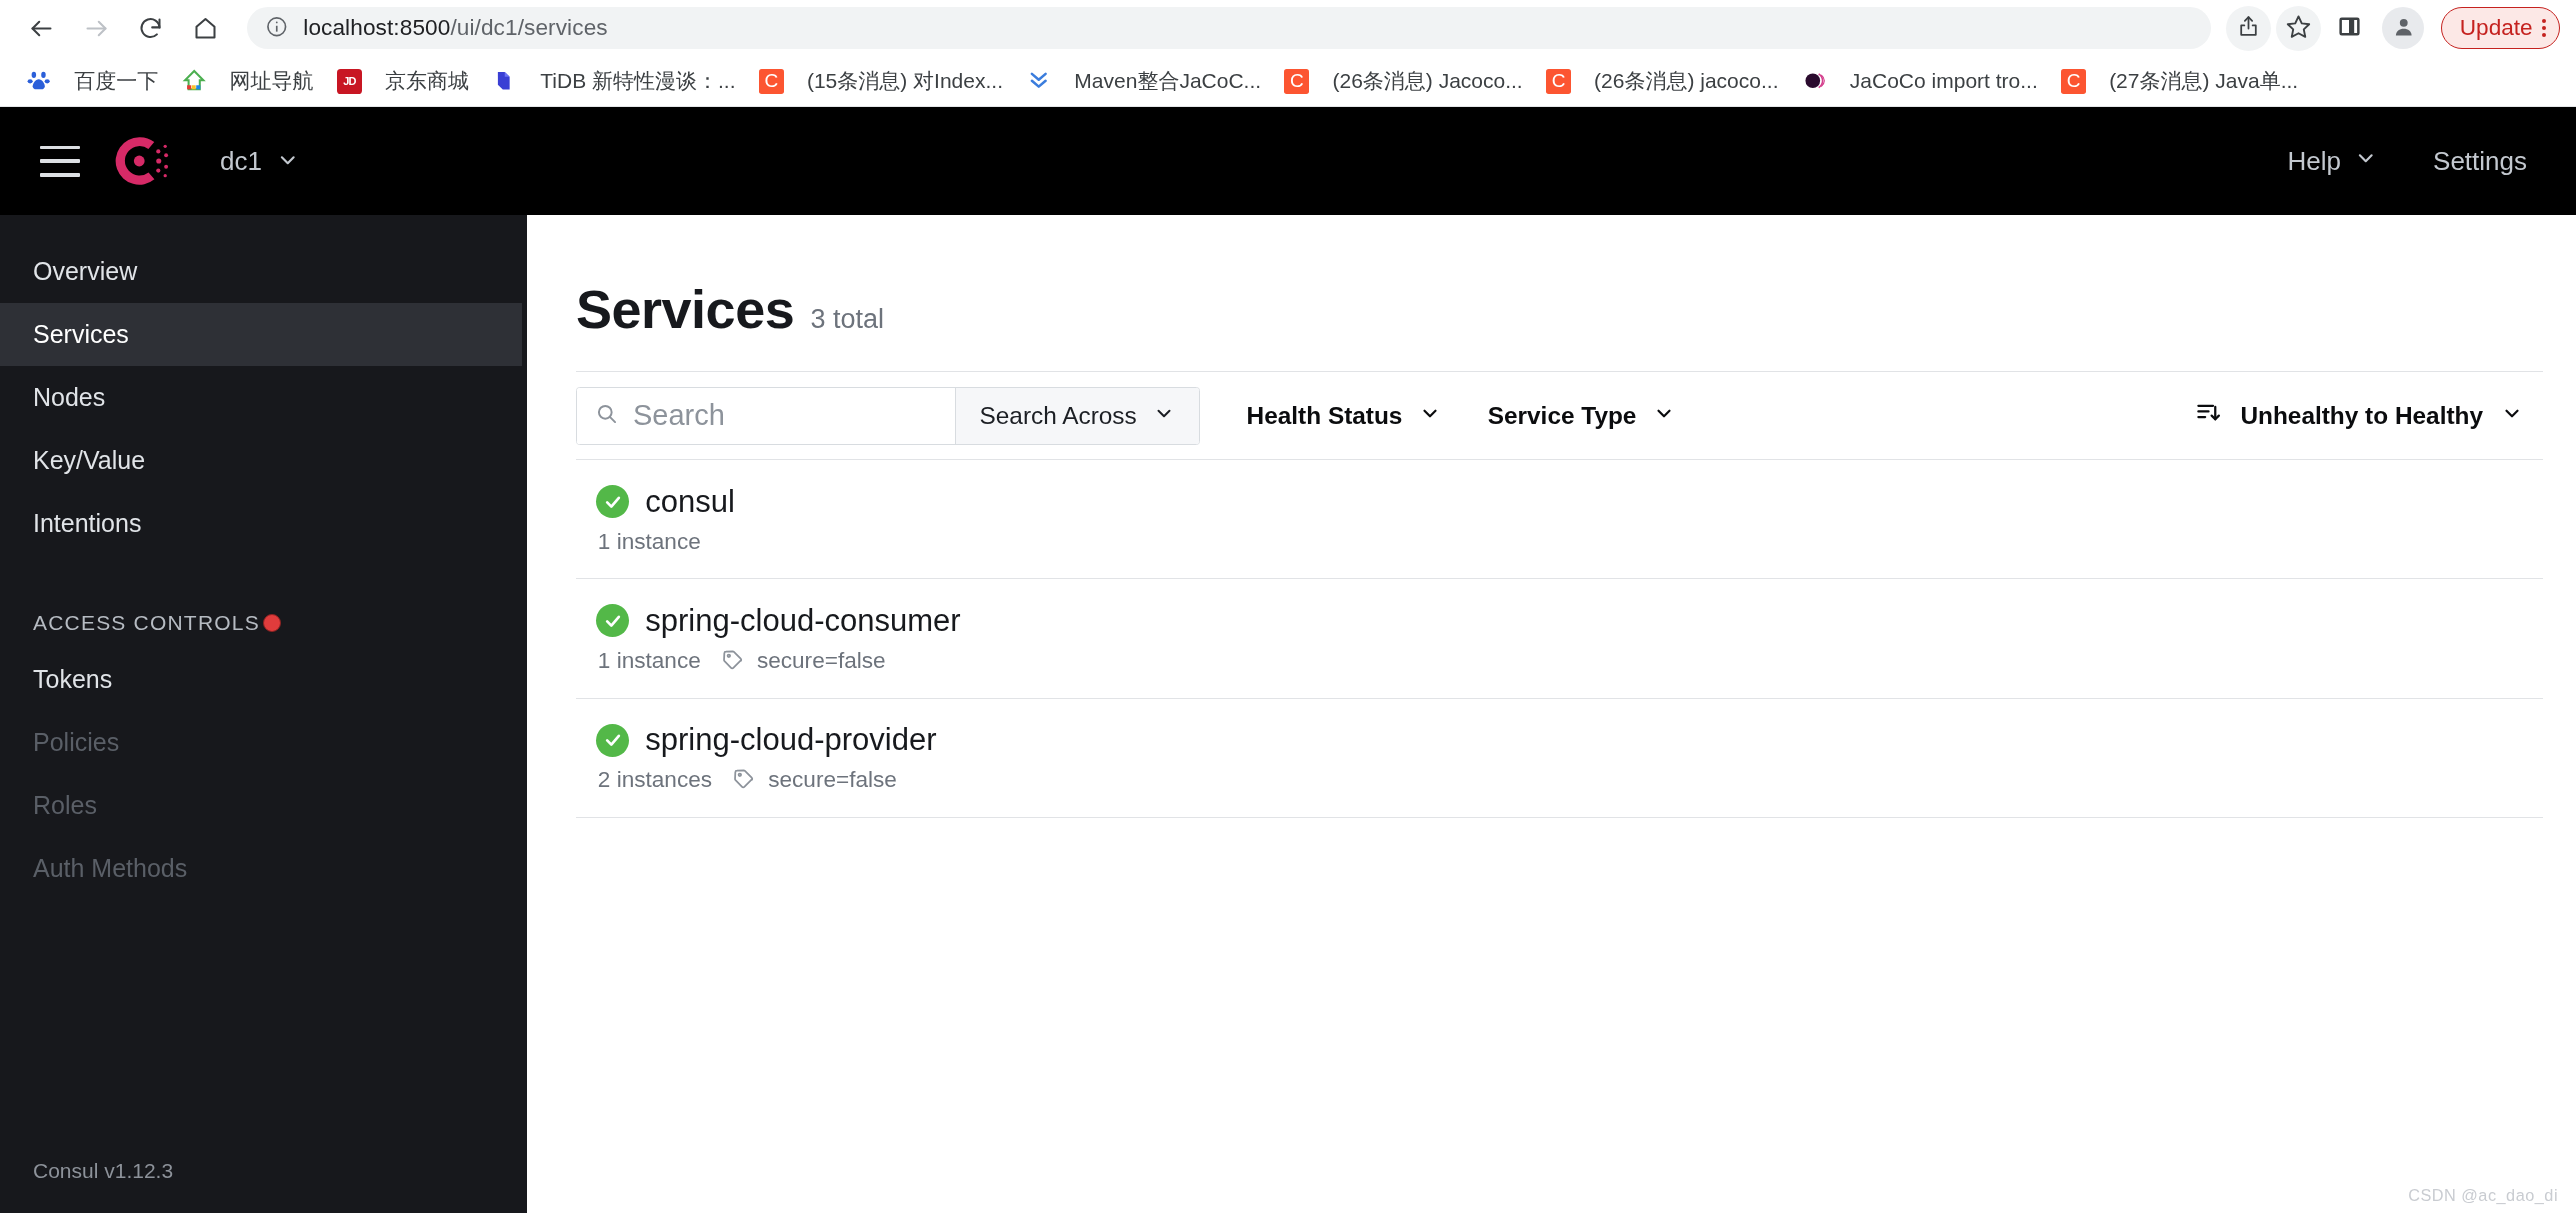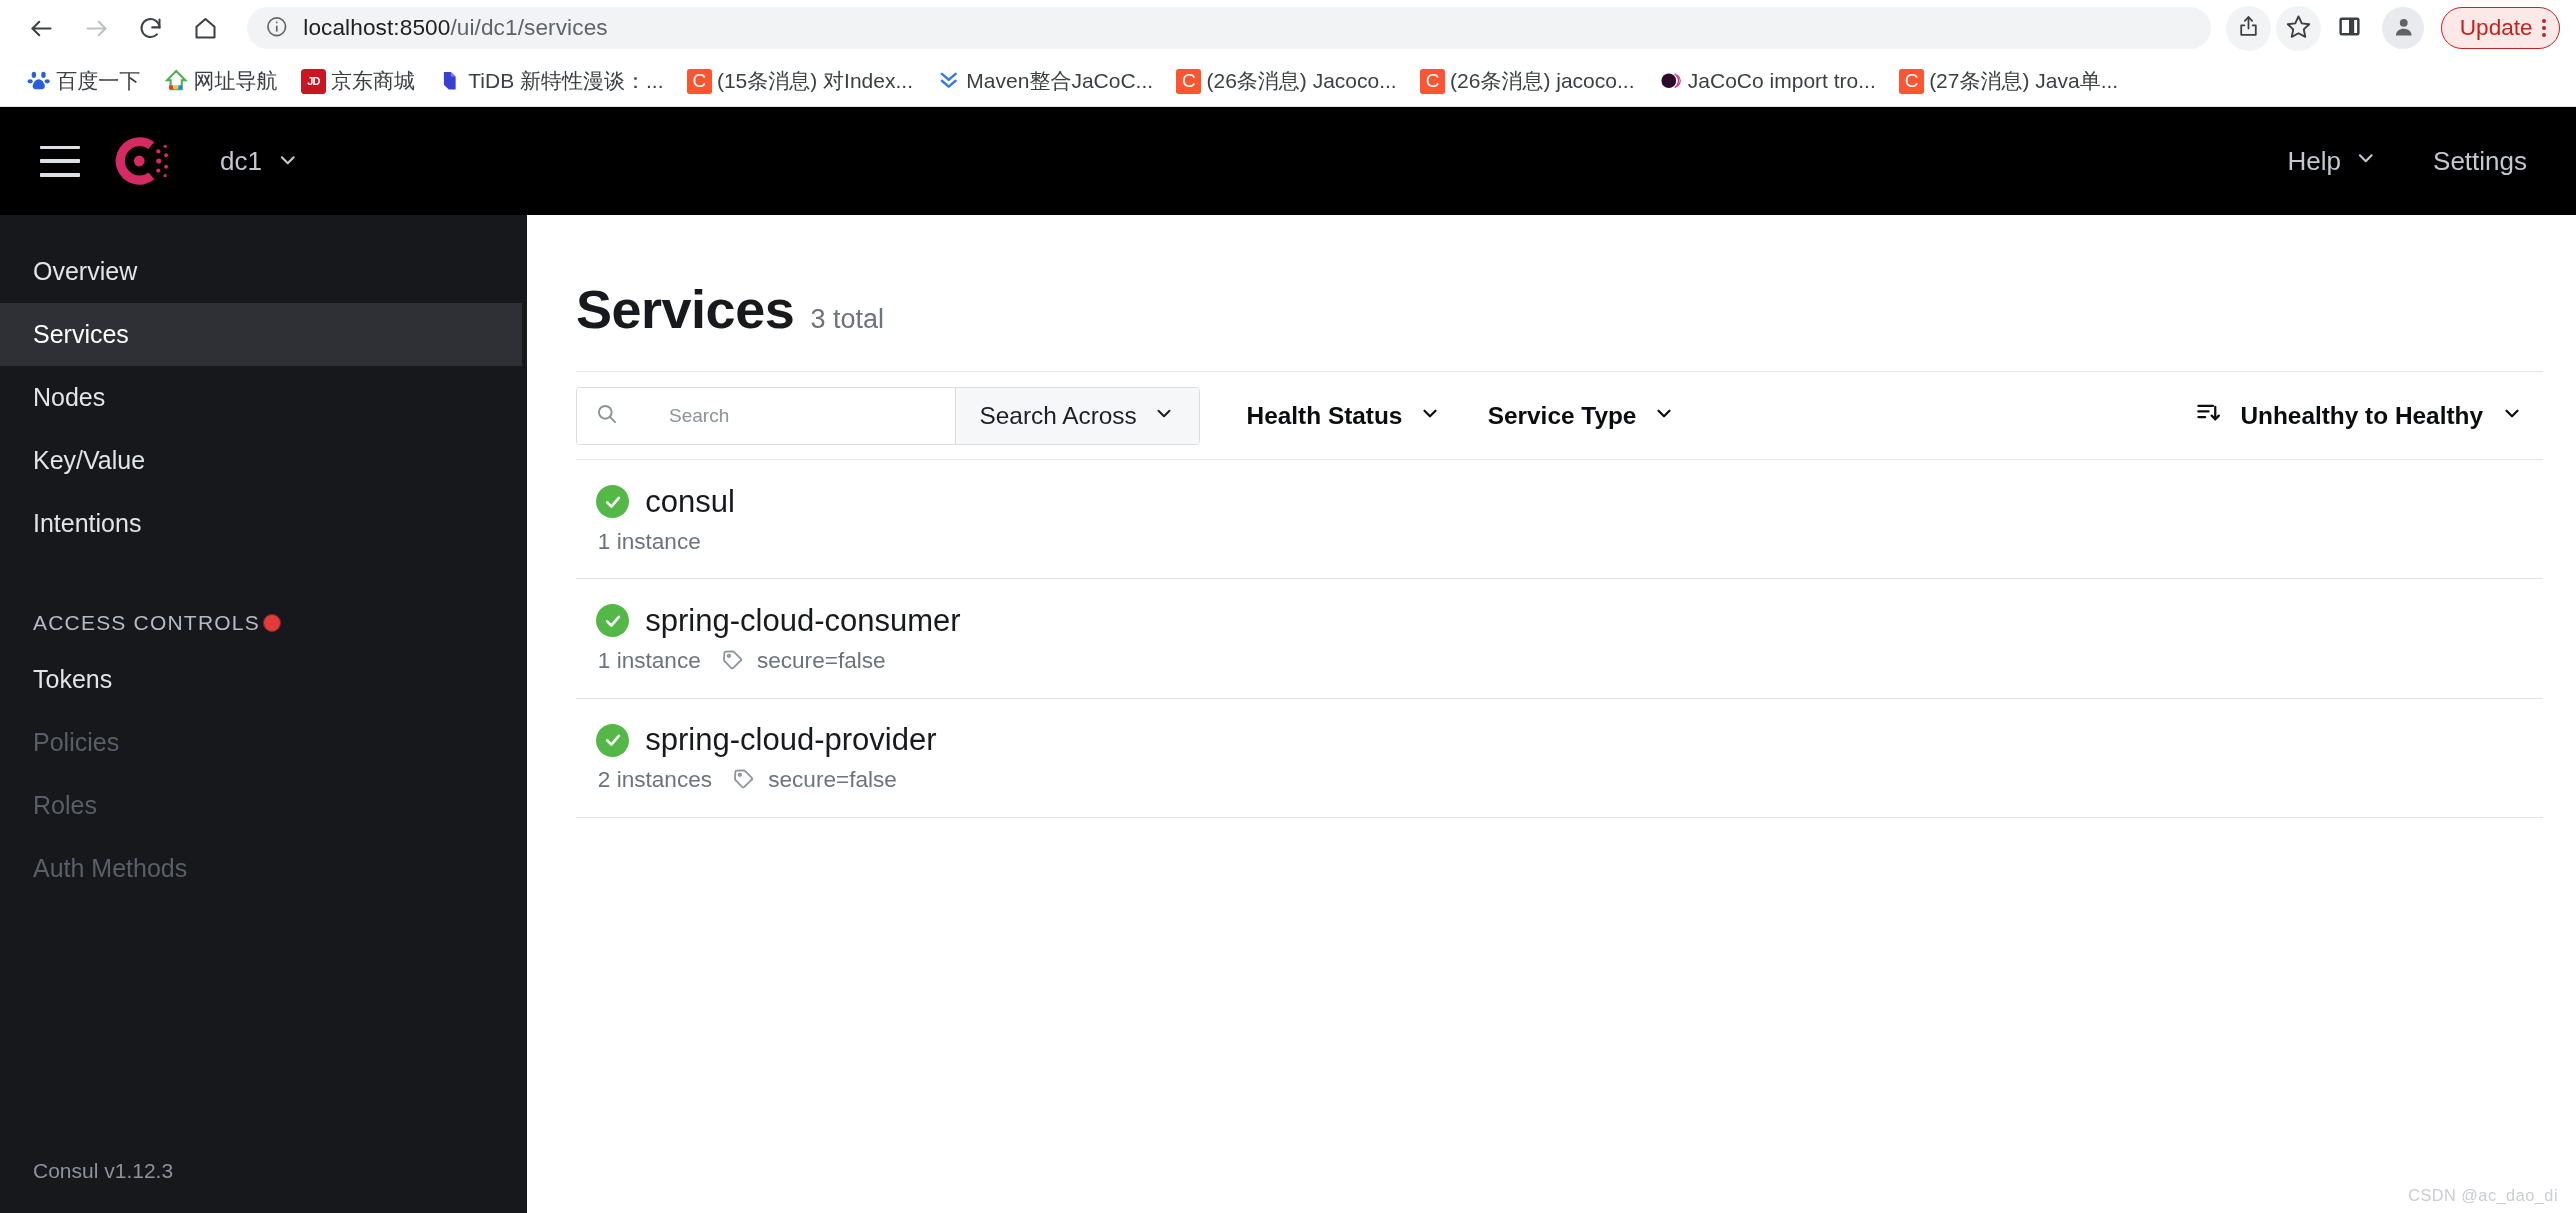--- a/index.html
+++ b/index.html
@@ -95,21 +95,21 @@
     display: flex;
     align-items: center;
     padding: 0 14.5px;
     gap: 0px;
     border-bottom: 0.9px solid #e4e6e8;
     overflow: hidden;
   }
   .bm {
     display: flex;
     align-items: center;
-    gap: 5px;
+    gap: 23px;
     padding: 5.4px 11.7px;
     border-radius: 5.4px;
     white-space: nowrap;
     flex: 0 0 auto;
   }
   .bm-label {
     font-size: 21px;
     color: #3c4043;
   }
   .favicon {
@@ -267,26 +267,25 @@
     display: flex;
     align-items: center;
     gap: 14.5px;
     padding: 0 18px;
     width: 378px;
     background: #ffffff;
   }
   .search-input {
     border: none;
     outline: none;
-    font-size: 19px;
+    font-size: 29px;
     font-family: "Liberation Sans", sans-serif;
     color: #3a3f46;
     background: transparent;
     width: 100%;
-    margin-left: 36px;
   }
   .search-input::placeholder { color: #8d939b; }
   .search-across {
     display: flex;
     align-items: center;
     gap: 16.3px;
     padding: 0 23.5px;
     background: #f6f7f9;
     border-left: 0.9px solid #d8dce0;
     font-size: 24.4px;

